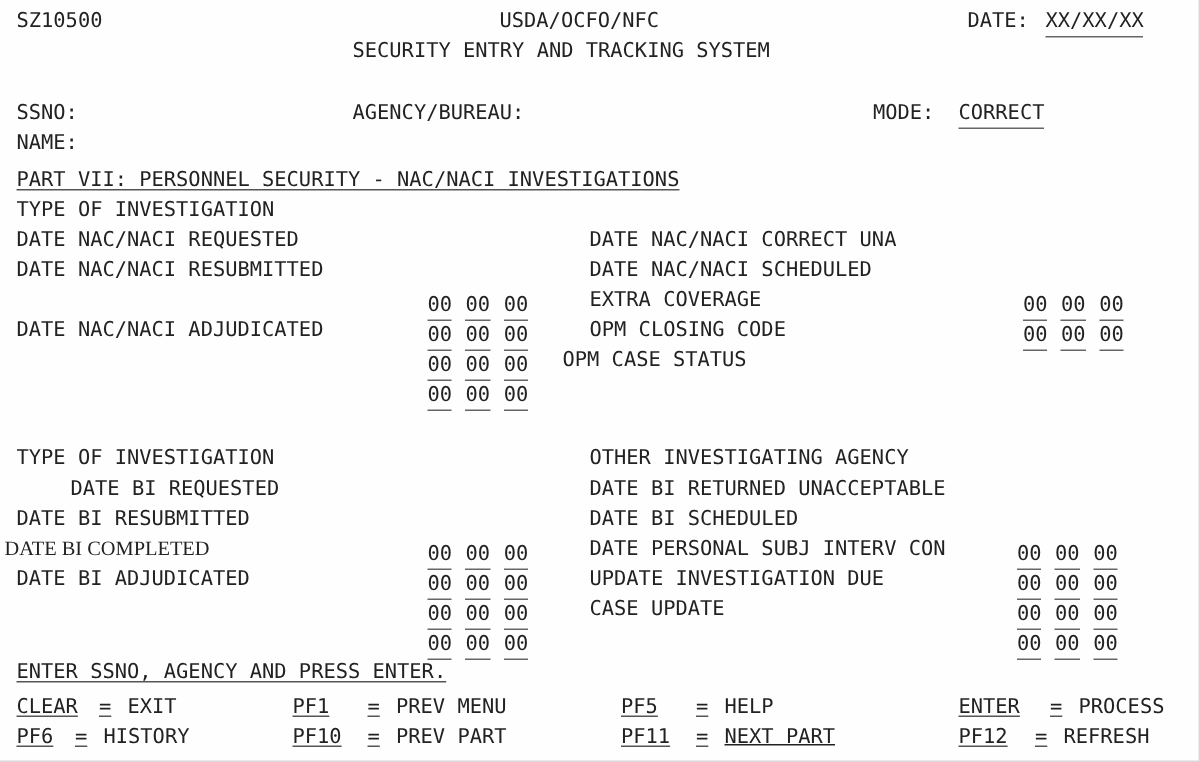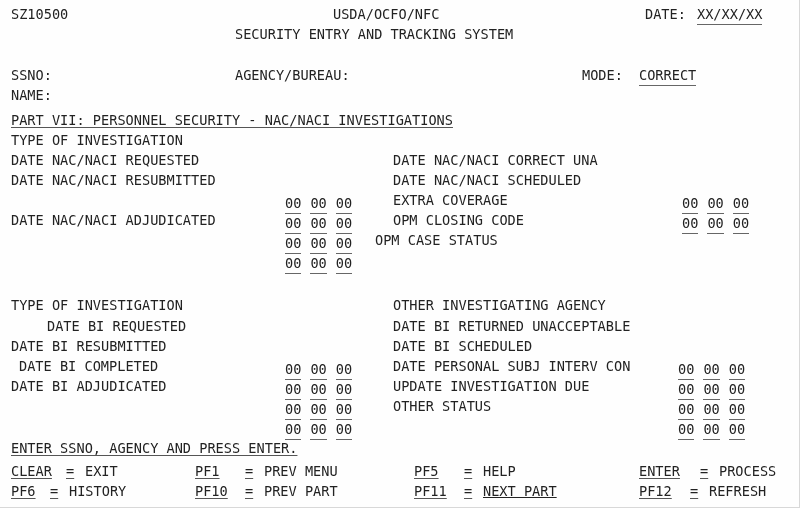--- a/index.html
+++ b/index.html
@@ -151,21 +151,21 @@
     <span class="field">00</span>
   </div>
 
   <span class="c" style="left:11px; top:336px;">DATE BI RESUBMITTED</span>
   <div class="datewrap" style="left:285px; top:336px;">
     <span class="field">00</span>
     <span class="field">00</span>
     <span class="field">00</span>
   </div>
 
-  <span class="c" style="left:19px; top:356px;">DATE BI COMPLETED</span>
+  <span class="c" style="left:3px; top:356px;font-family:Liberation Serif, serif;">DATE BI COMPLETED</span>
   <div class="datewrap" style="left:285px; top:356px;">
     <span class="field">00</span>
     <span class="field">00</span>
     <span class="field">00</span>
   </div>
 
   <span class="c" style="left:11px; top:376px;">DATE BI ADJUDICATED</span>
   <div class="datewrap" style="left:285px; top:376px;">
     <span class="field">00</span>
     <span class="field">00</span>
@@ -196,21 +196,21 @@
     <span class="field">00</span>
   </div>
 
   <span class="c" style="left:393px; top:376px;">UPDATE INVESTIGATION DUE</span>
   <div class="datewrap" style="left:678px; top:376px;">
     <span class="field">00</span>
     <span class="field">00</span>
     <span class="field">00</span>
   </div>
 
-  <span class="c" style="left:393px; top:396px;">OTHER STATUS</span>
+  <span class="c" style="left:393px; top:396px;">CASE UPDATE</span>
   <span class="c" style="left:520px; top:396px; min-width:90px;"></span>
 
   <span class="c u" style="left:11px; top:438px;">ENTER SSNO, AGENCY AND PRESS ENTER.</span>
 
   <span class="c u" style="left:11px; top:461px;">CLEAR</span>
   <span class="c u" style="left:66px; top:461px;">=</span>
   <span class="c" style="left:85px; top:461px;">EXIT</span>
 
   <span class="c u" style="left:195px; top:461px;">PF1</span>
   <span class="c u" style="left:245px; top:461px;">=</span>

